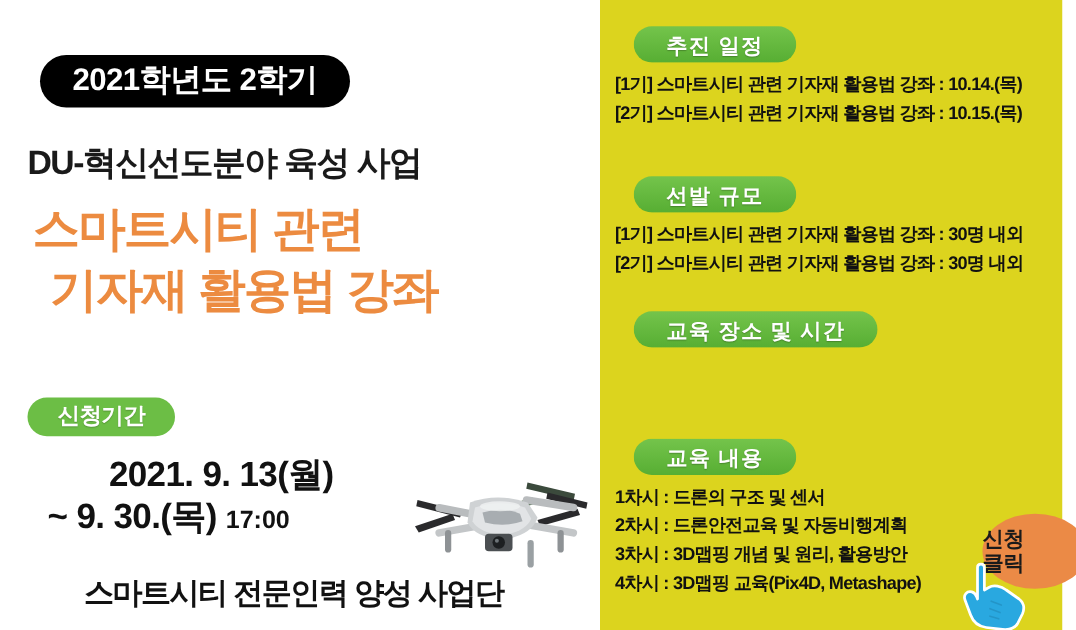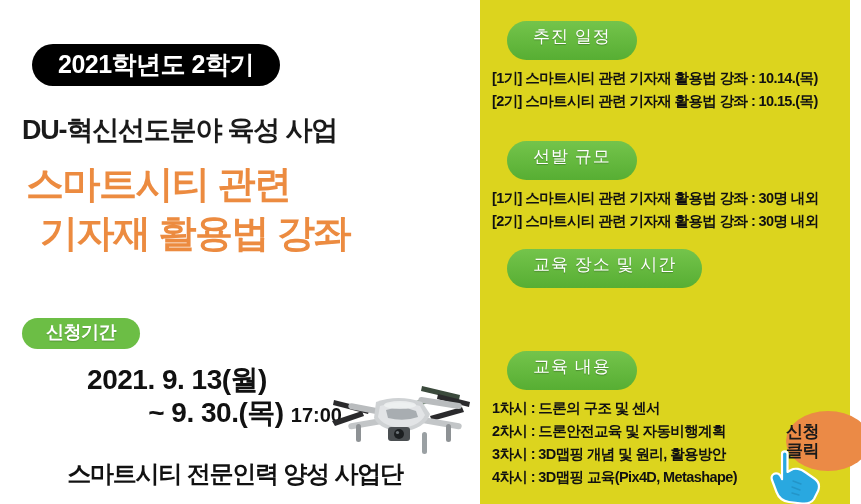--- a/index.html
+++ b/index.html
@@ -86,21 +86,21 @@
   }
   #period-line1 {
     display: block;
     font-size: 28px;
     text-align: center;
     line-height: 1.18;
   }
   #period-line2 {
     display: block;
     font-size: 28px;
-    text-align: right;
+    text-align: left;
     line-height: 1.18;
     padding-left: 26px;
   }
   #period-time {
     font-size: 20px;
     letter-spacing: 0;
   }
 
   #org-line {
     position: absolute;
@@ -131,26 +131,26 @@
     position: absolute;
     left: 850px; top: 0;
     width: 11px; height: 504px;
     background: #ffffff;
   }
 
   .section { position: absolute; left: 0; width: 370px; }
   .sec-pill {
     display: inline-block;
     margin-left: 27px;
-    padding: 4px 26px 12px 26px;
+    padding: 4px 26px 2px 26px;
     background: #65b93d;
     background-image: linear-gradient(#74c44b, #57ae33);
     color: #ffffff;
     font-size: 17px;
-    font-weight: normal;
+    font-weight: bold;
     border-radius: 999px;
     letter-spacing: 1px;
     text-shadow: 0 1px 1px rgba(0,0,0,0.25);
     white-space: nowrap;
   }
   .sec-body {
     margin: 7px 0 0 12px;
     color: #111111;
   }
   .sec-line {

